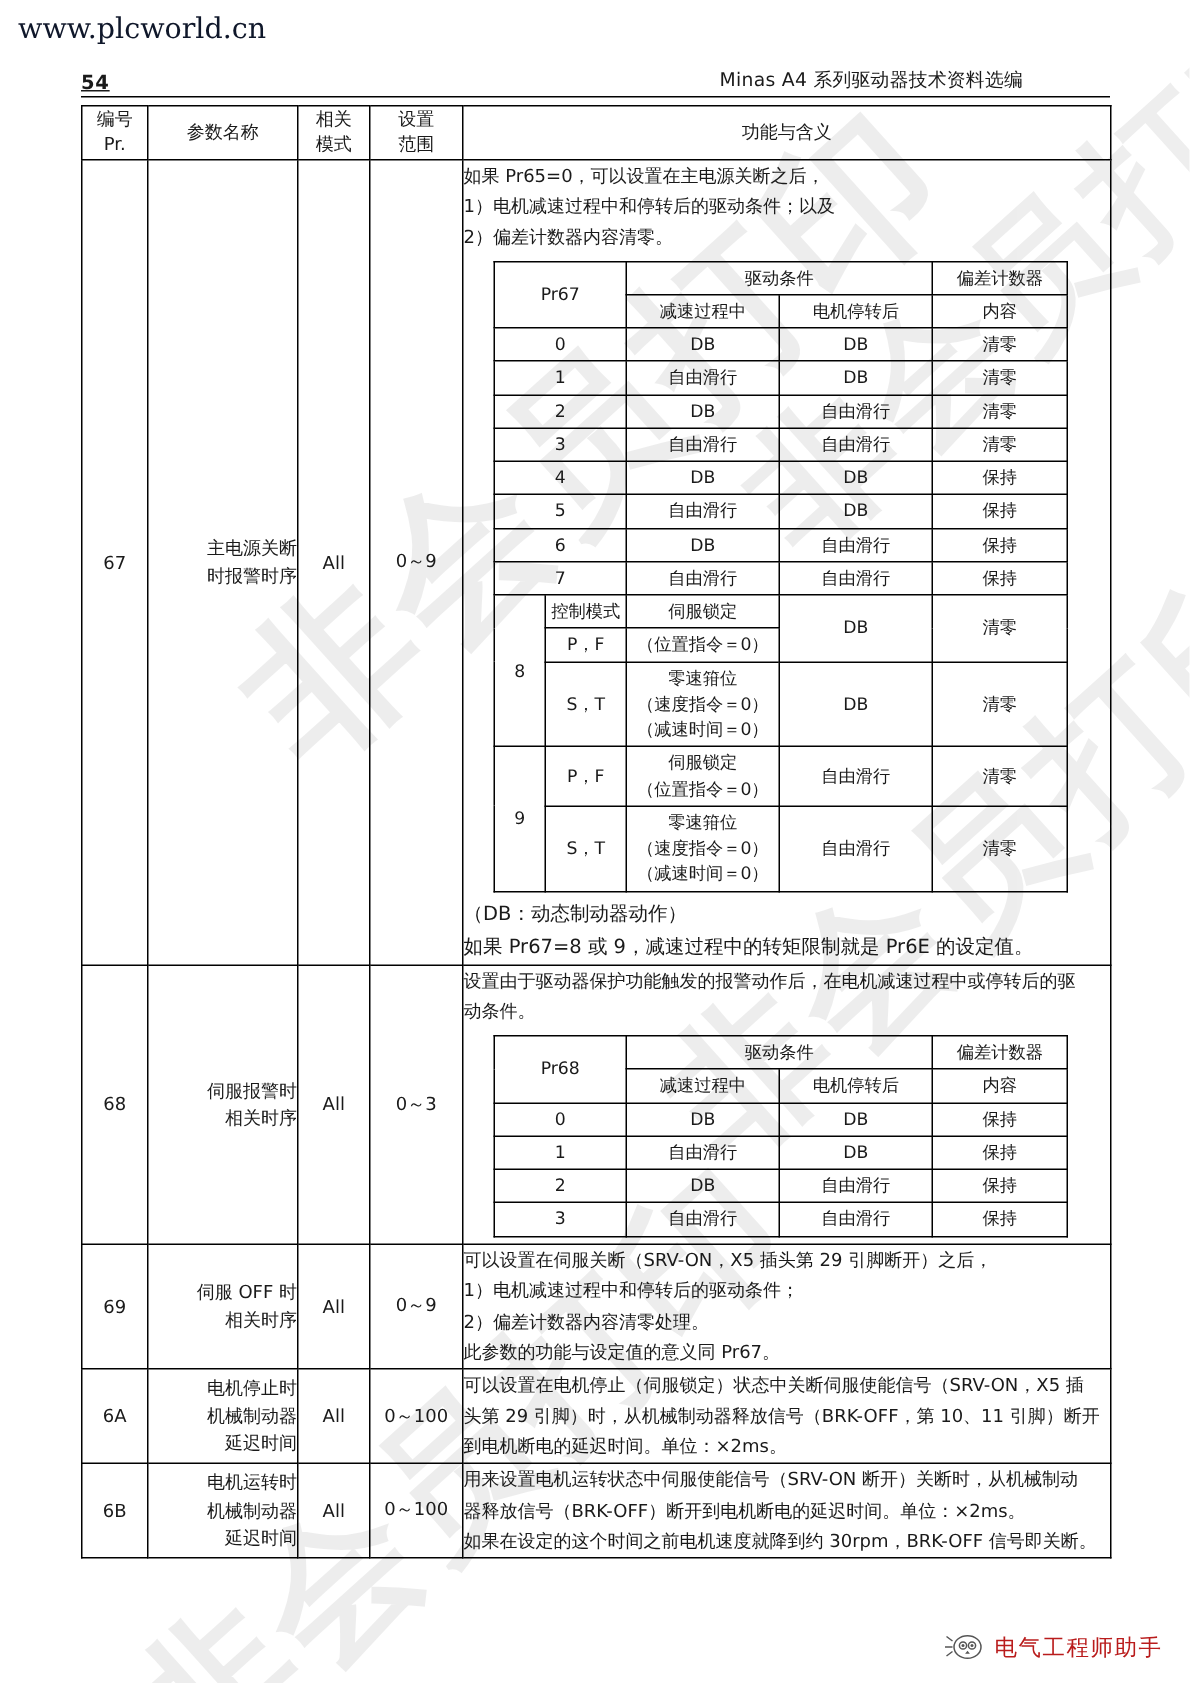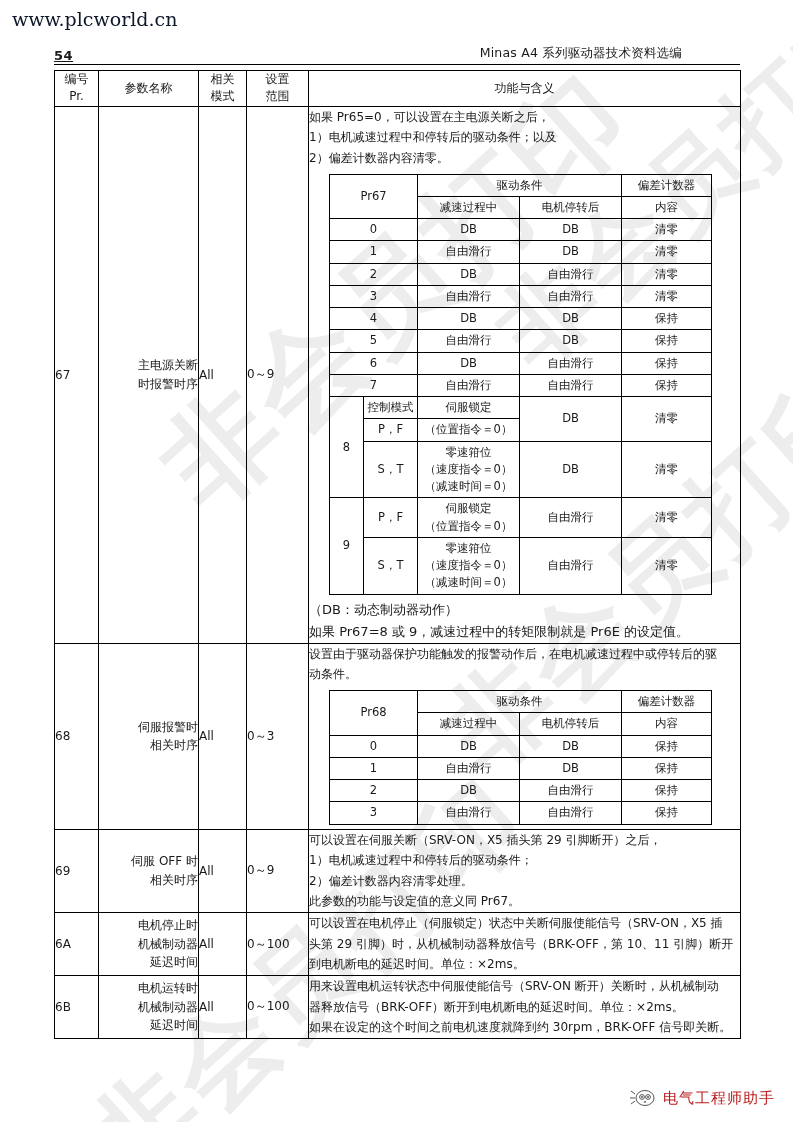--- a/index.html
+++ b/index.html
@@ -101,21 +101,21 @@
     padding: 6px 2px;
     line-height: 1.45;
   }
   .c-pr    { width: 44px; }
   .c-name  { width: 100px; }
   .c-mode  { width: 48px; }
   .c-range { width: 62px; }
   .c-desc  { width: 432px; }
 
   td.cell-pr, td.cell-mode, td.cell-range {
-    text-align: left;
+    text-align: center;
     font-size: 12px;
   }
   td.cell-name {
     text-align: right;
     font-size: 12px;
     line-height: 1.55;
     padding: 4px 2px;
   }
   td.cell-desc {
     padding: 6px 8px 7px 8px;

